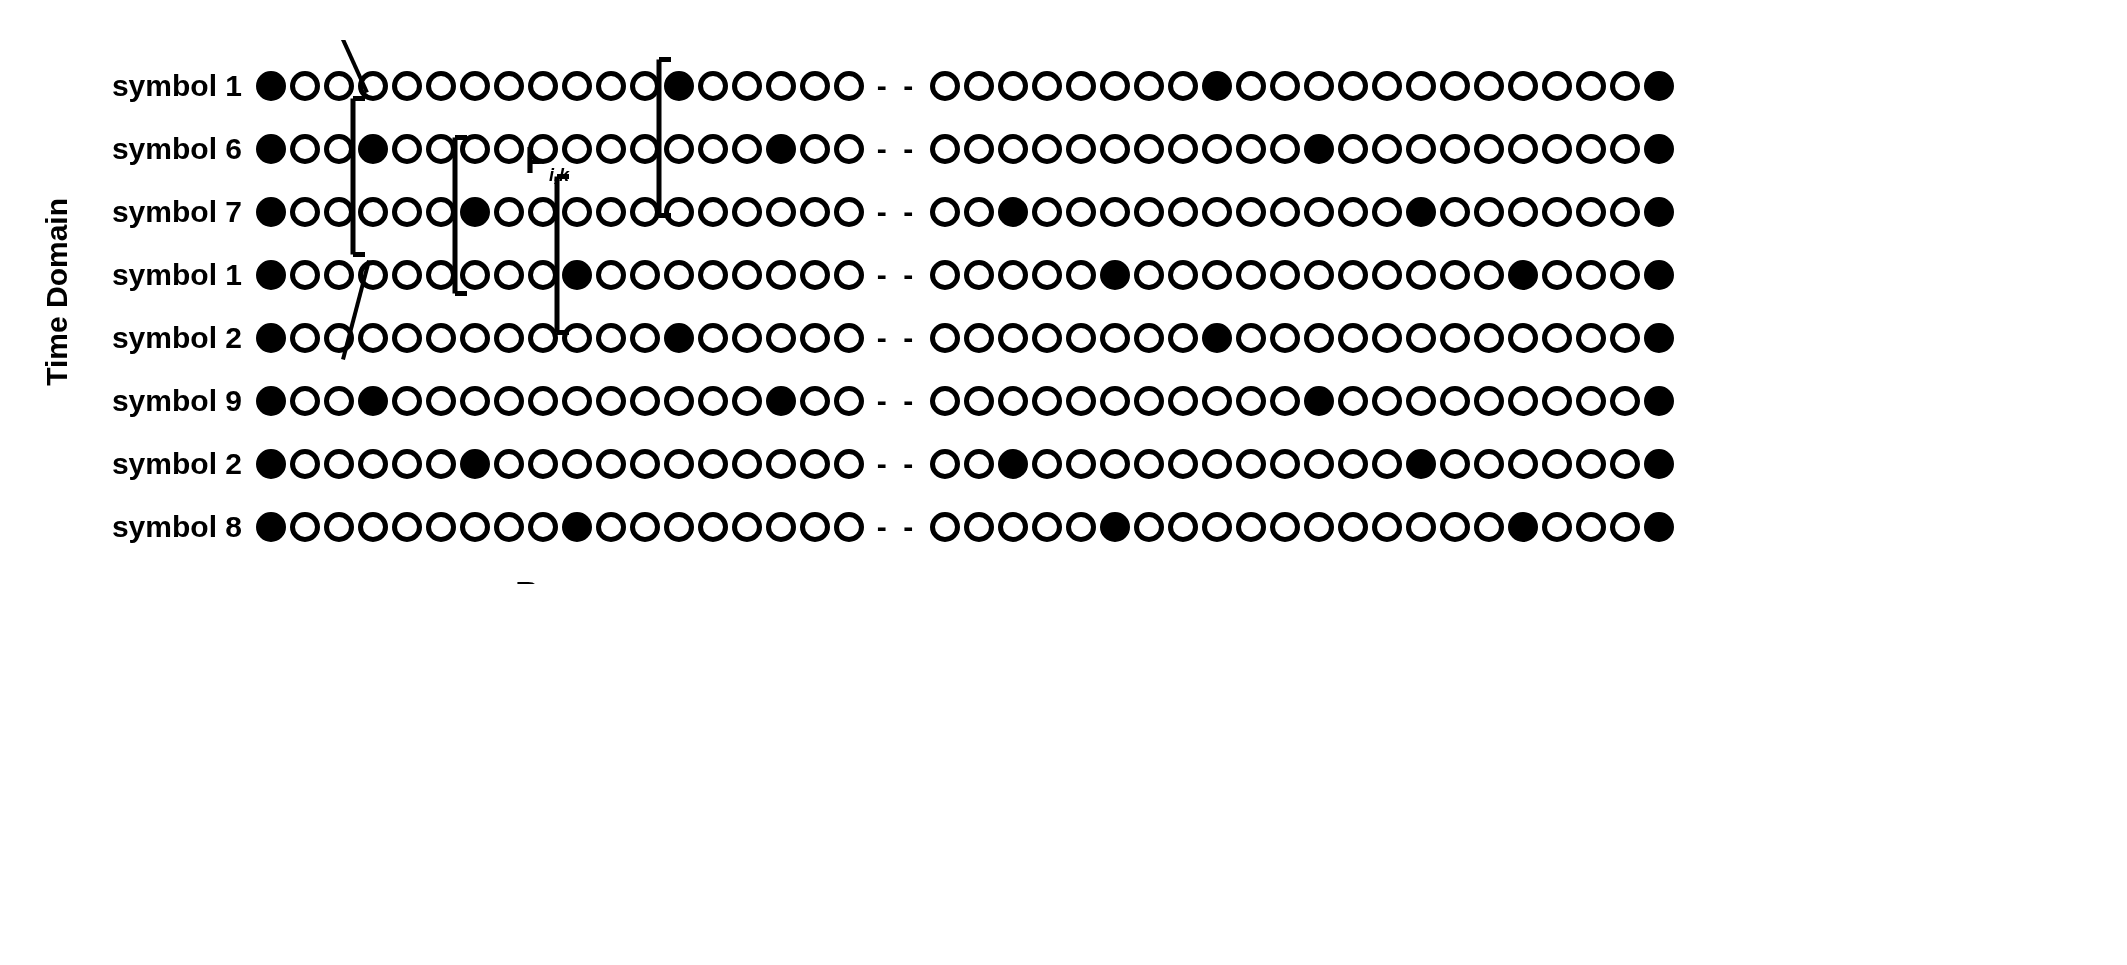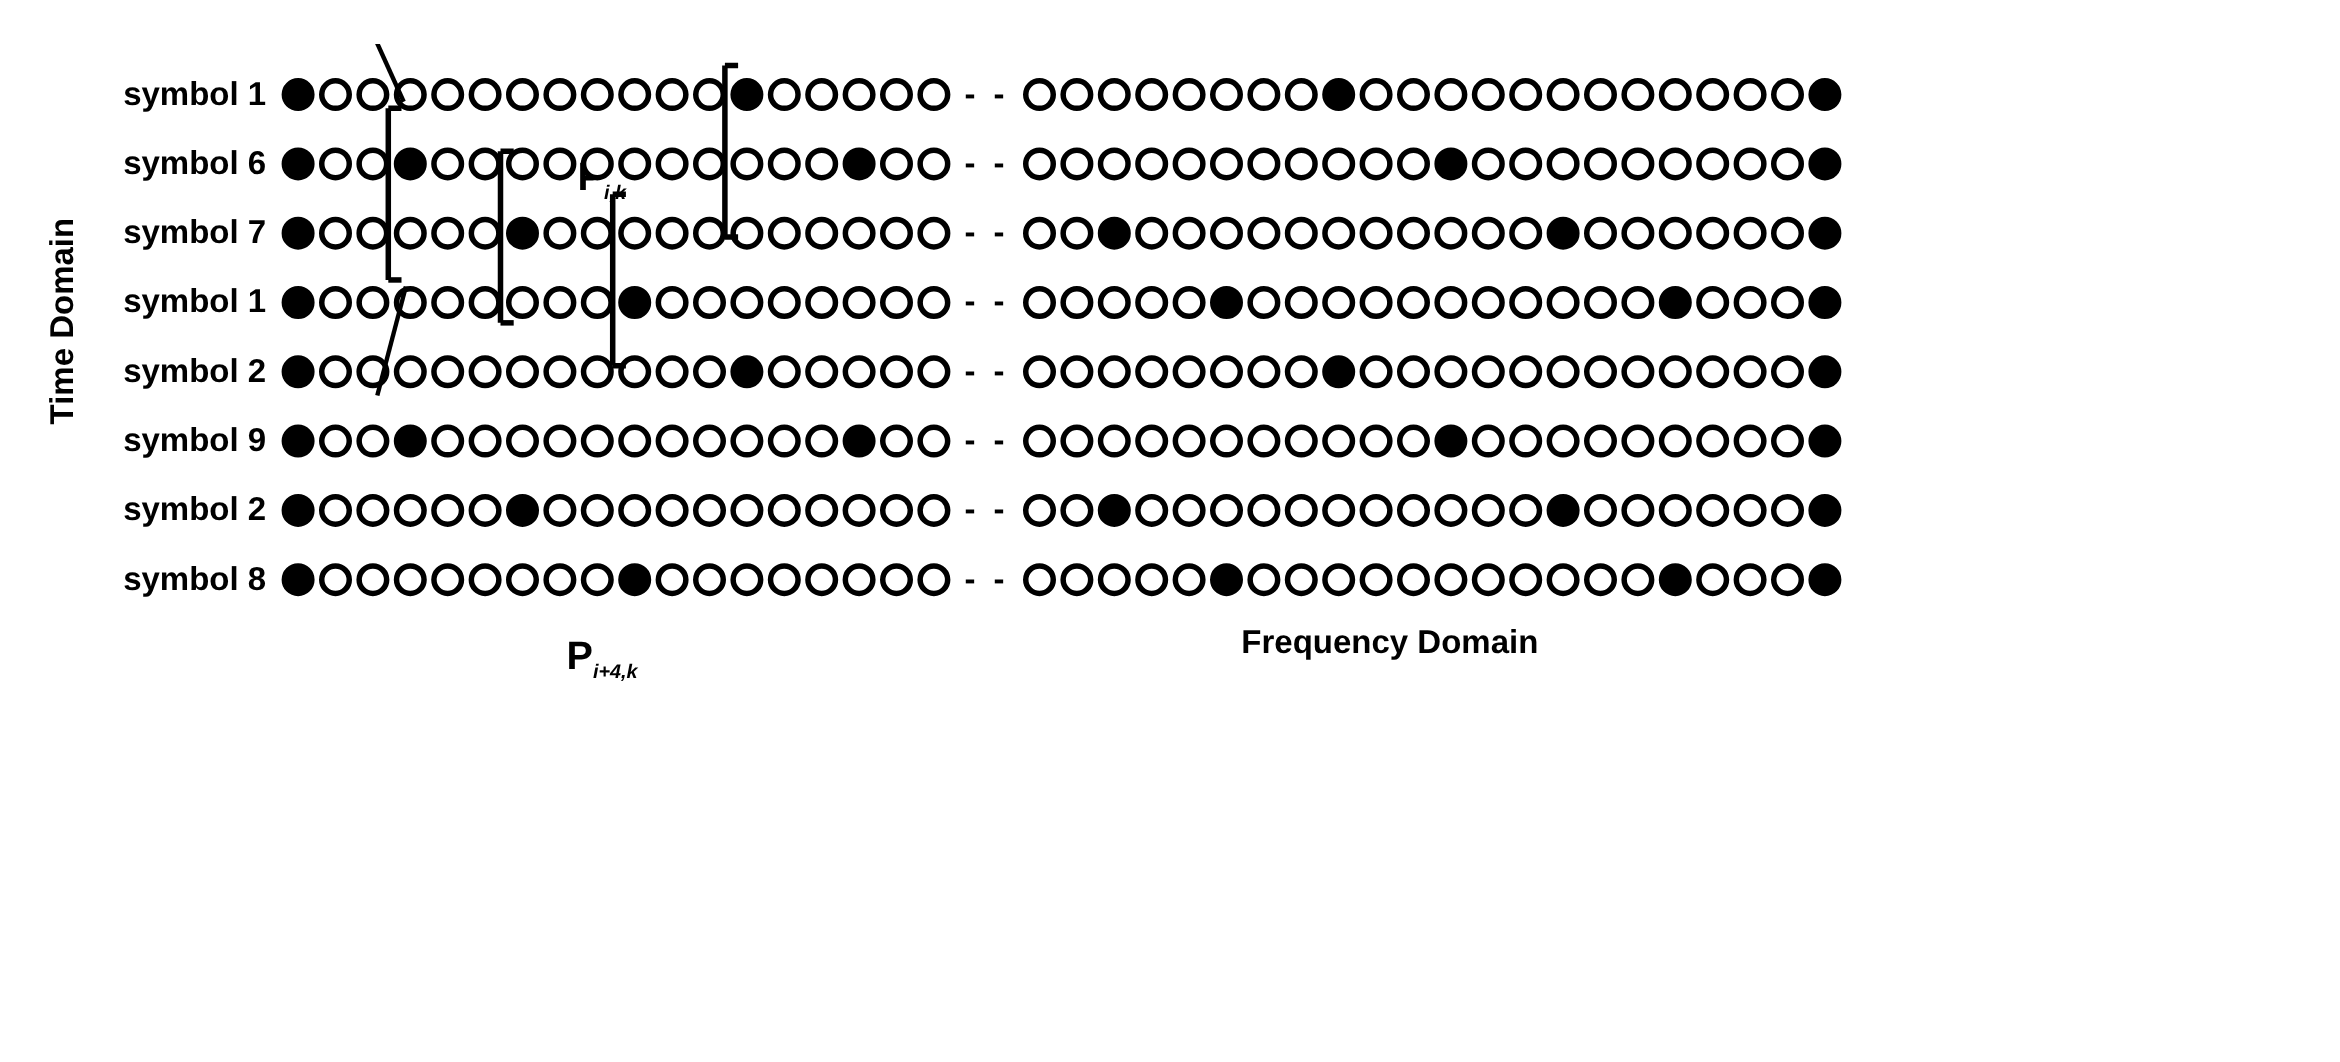--- a/index.html
+++ b/index.html
@@ -495,15 +495,14 @@
           <line x1="573" y1="175.5" x2="585" y2="175.5" stroke="#000" stroke-width="5"></line>
         </svg>
     </div>
 
   </div>
 
   <div class="annot" style="left:475px; top:535px;">
     <span>P</span><sub>i+4,k</sub>
   </div>
 
-  <div class="freq-axis-label">Frequency Domain</div>
 
 </div>
 
 </body></html>

